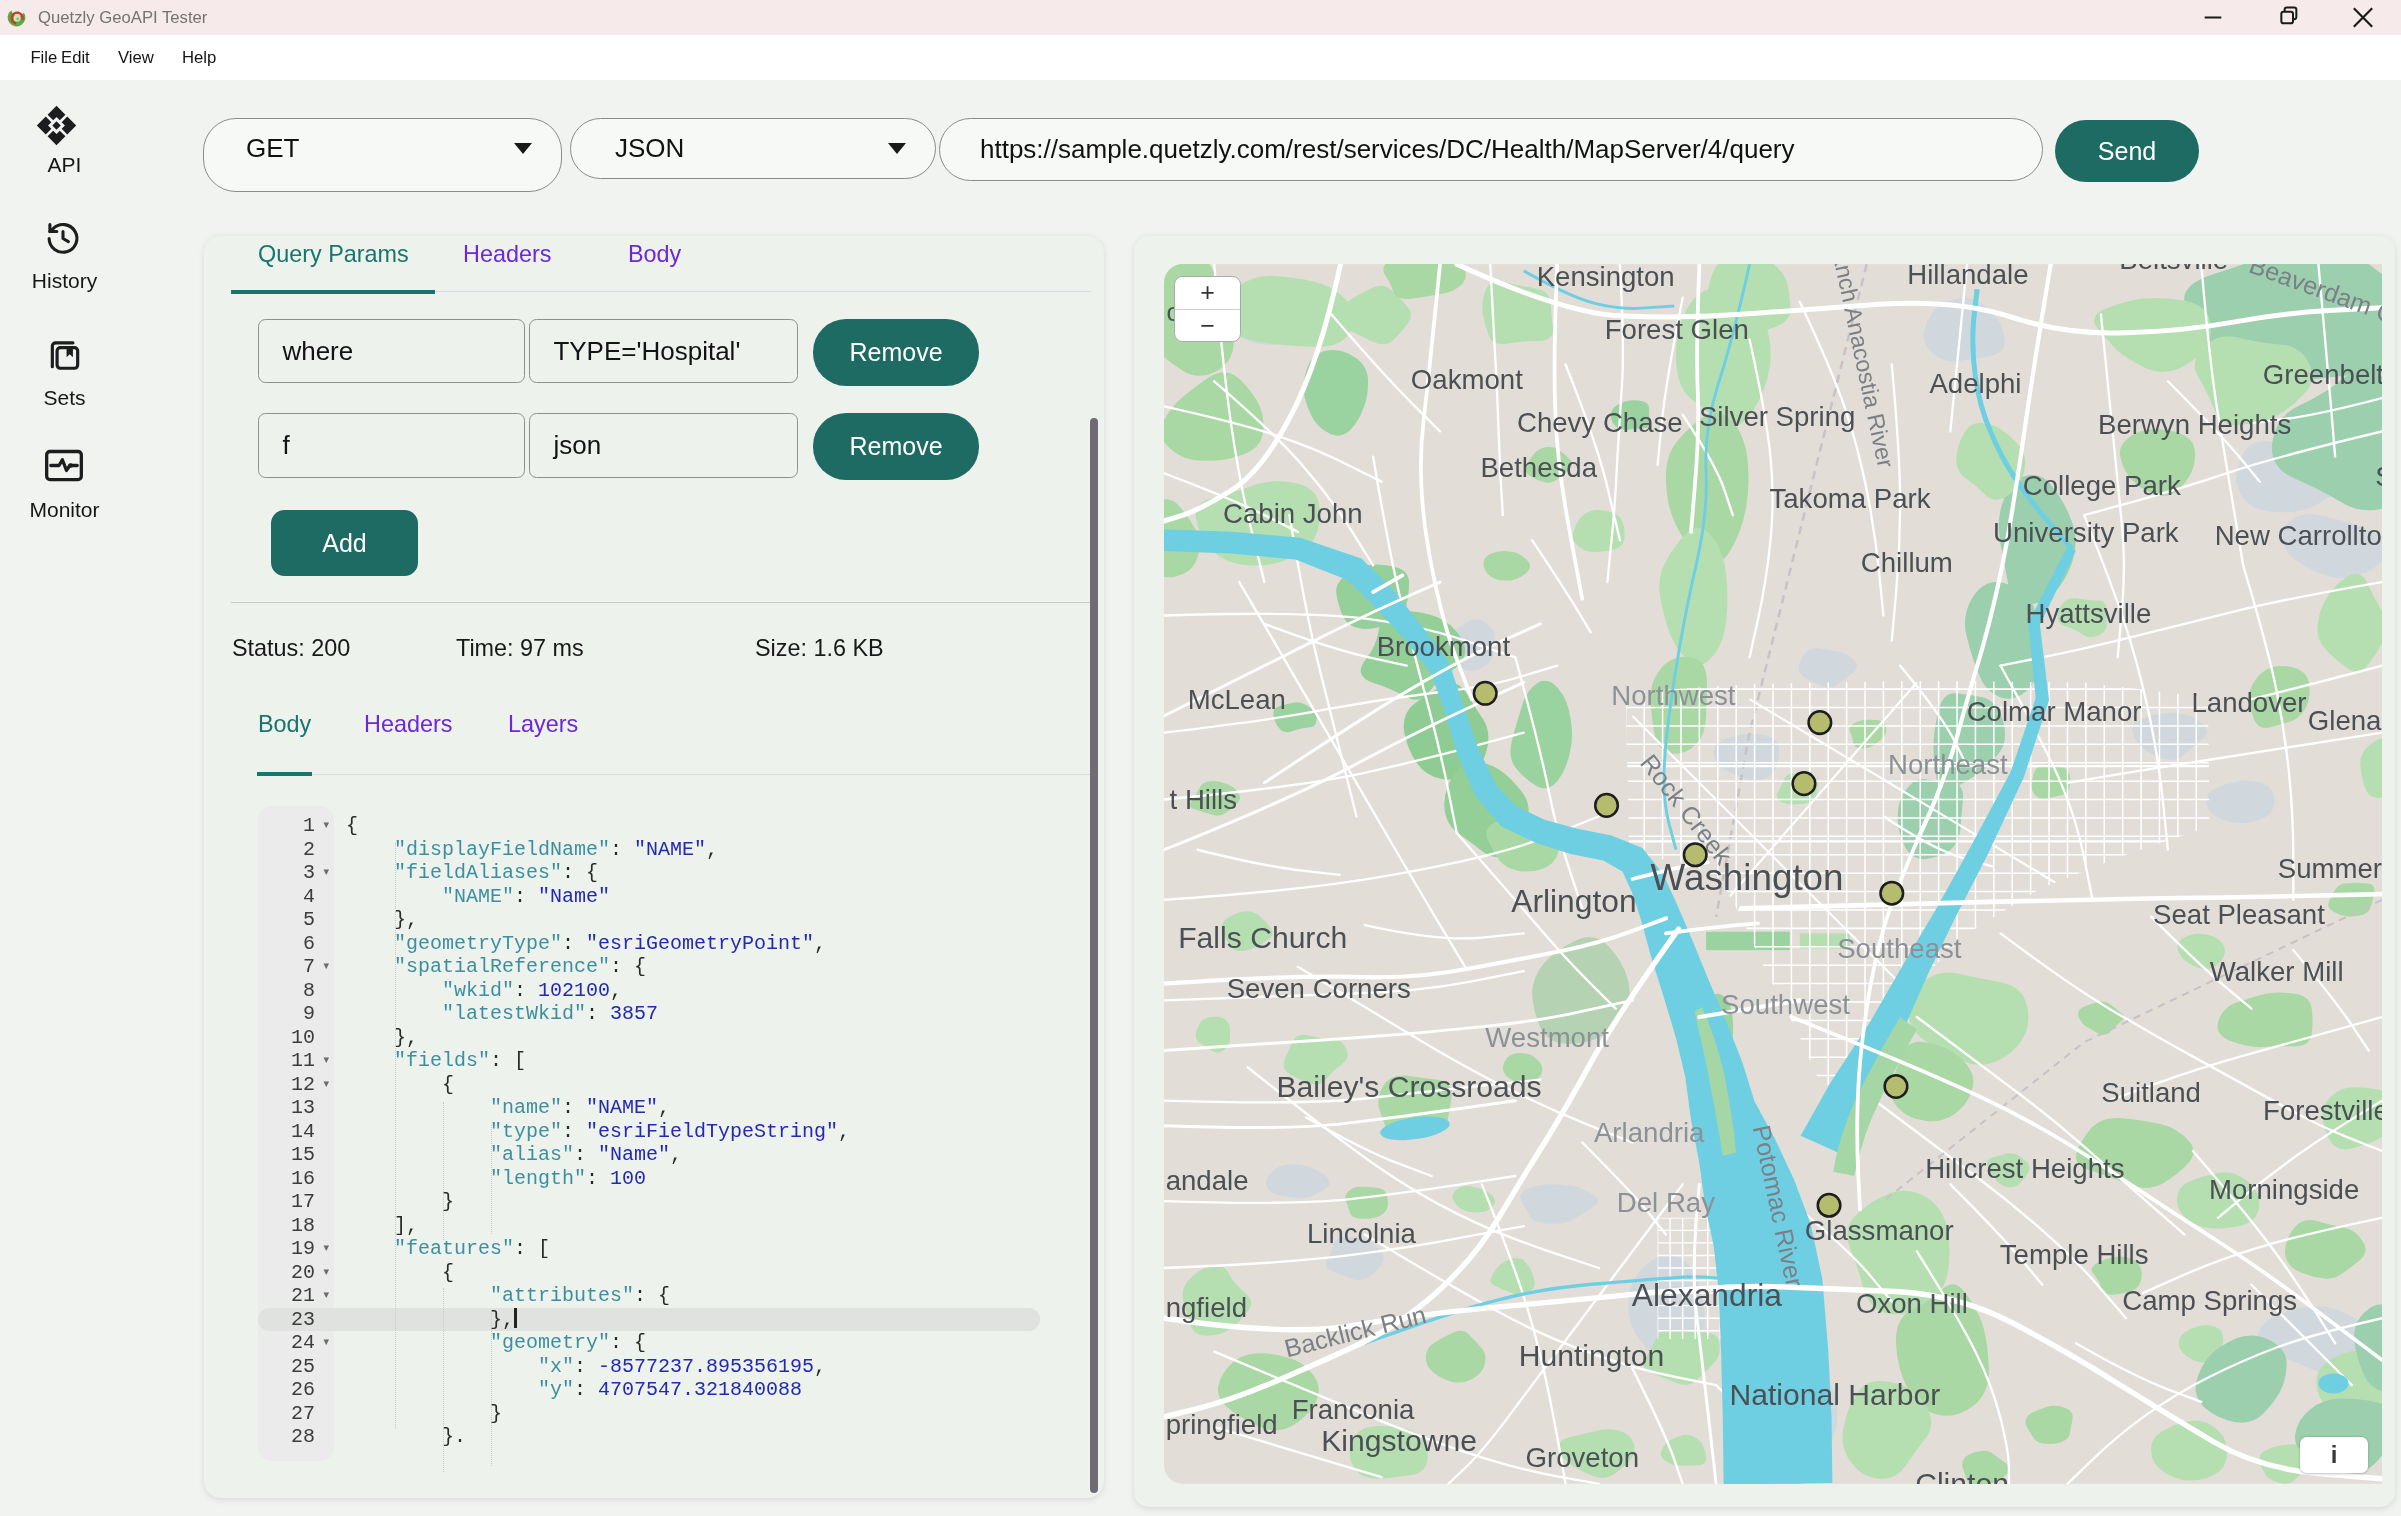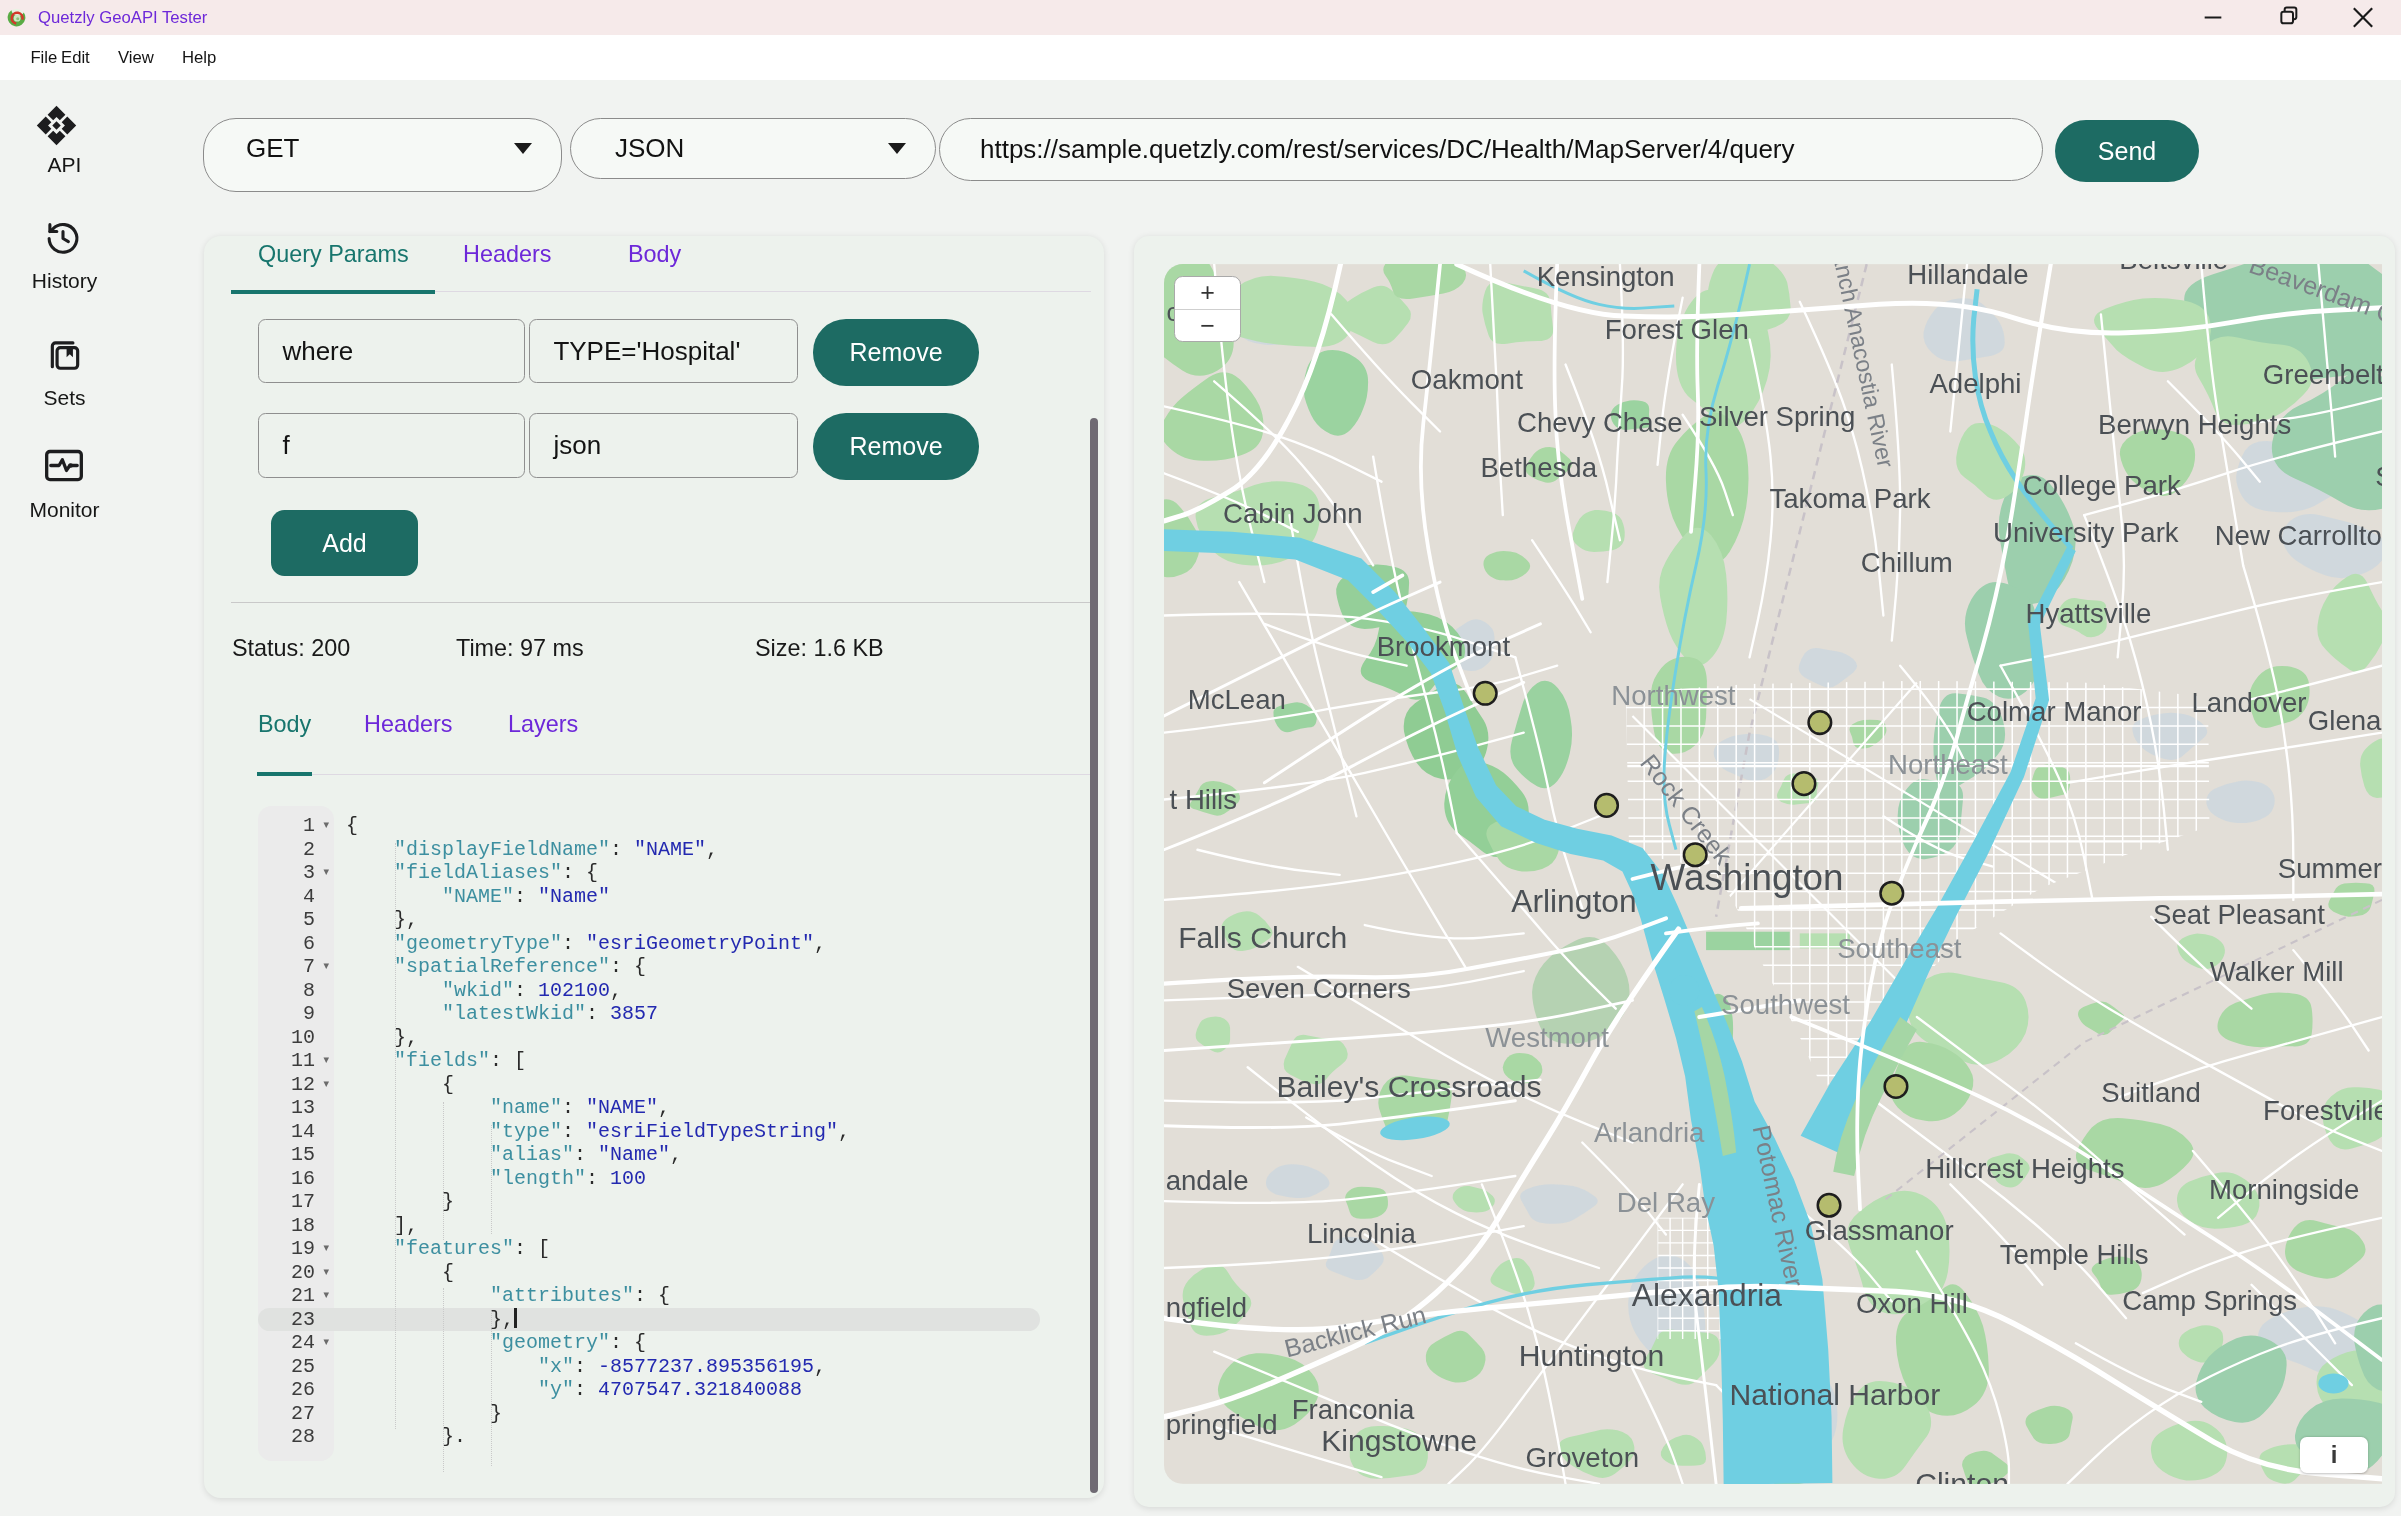--- a/index.html
+++ b/index.html
@@ -1,18 +1,18 @@
 <!DOCTYPE html>
 <html style="font-size:13.4px"><head><meta charset="utf-8"><style>
 * { margin:0; padding:0; box-sizing:border-box; }
 html,body { width:2401px; height:1516px; overflow:hidden; background:#f1f3f1;
   font-family:"Liberation Sans",sans-serif; position:relative; }
 .abs { position:absolute; }
 .titlebar { left:0; top:0; width:2401px; height:35px; background:#f6eaea; }
-.title { left:38px; top:8.4px; font-size:16.7px; color:#6d28d9; }
+.title { left:38px; top:8.4px; font-size:16.7px; color:#737373; }
 .menubar { left:0; top:35px; width:2401px; height:45px; background:#ffffff; }
 .menubar span { position:absolute; top:12.6px; font-size:16.7px; color:#141414; }
 .sideitem { width:134px; text-align:center; color:#161616; font-size:21px; }
 .pill { border:1.7px solid #8b8b8b; border-radius:33px; background:#f6f9f6; color:#111; font-size:26px; }
 .caret { width:0; height:0; border-left:9.2px solid transparent; border-right:9.2px solid transparent; border-top:11.7px solid #1a1a1a; }
 .tealbtn { background:#1d6b63; color:#fff; display:flex; align-items:center; justify-content:center; }
 .panel { background:#edf2ed; border-radius:16.7px; box-shadow:0 1.7px 6.7px rgba(0,0,0,0.10); }
 .tab { font-size:23.4px; color:#6d28d9; }
 .tab.active { color:#17756d; }
 .field { border:1.7px solid #8f8f8f; border-radius:7.5px; background:#edf2ed; font-size:26px; color:#131313;

